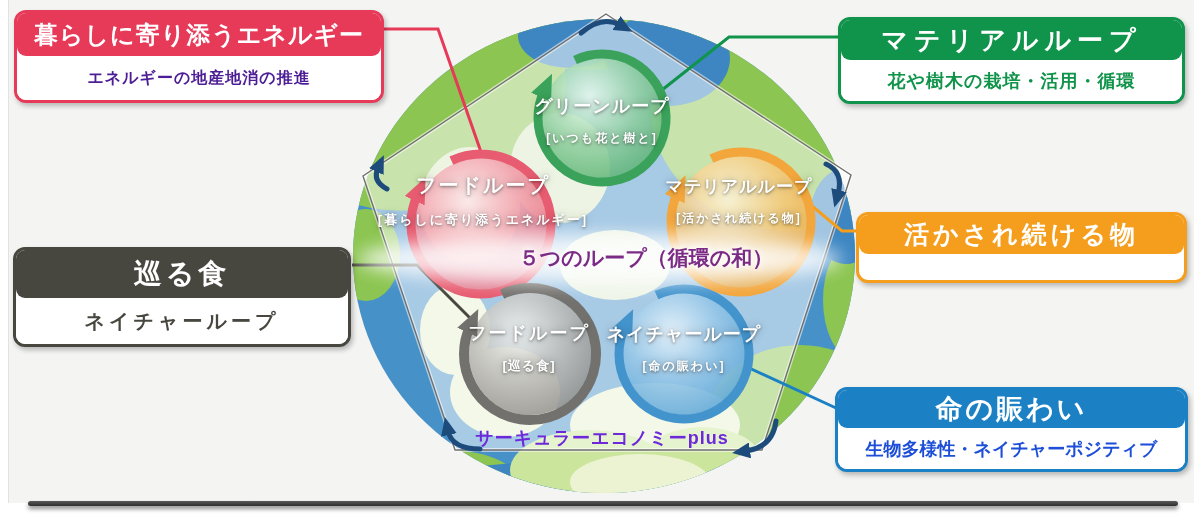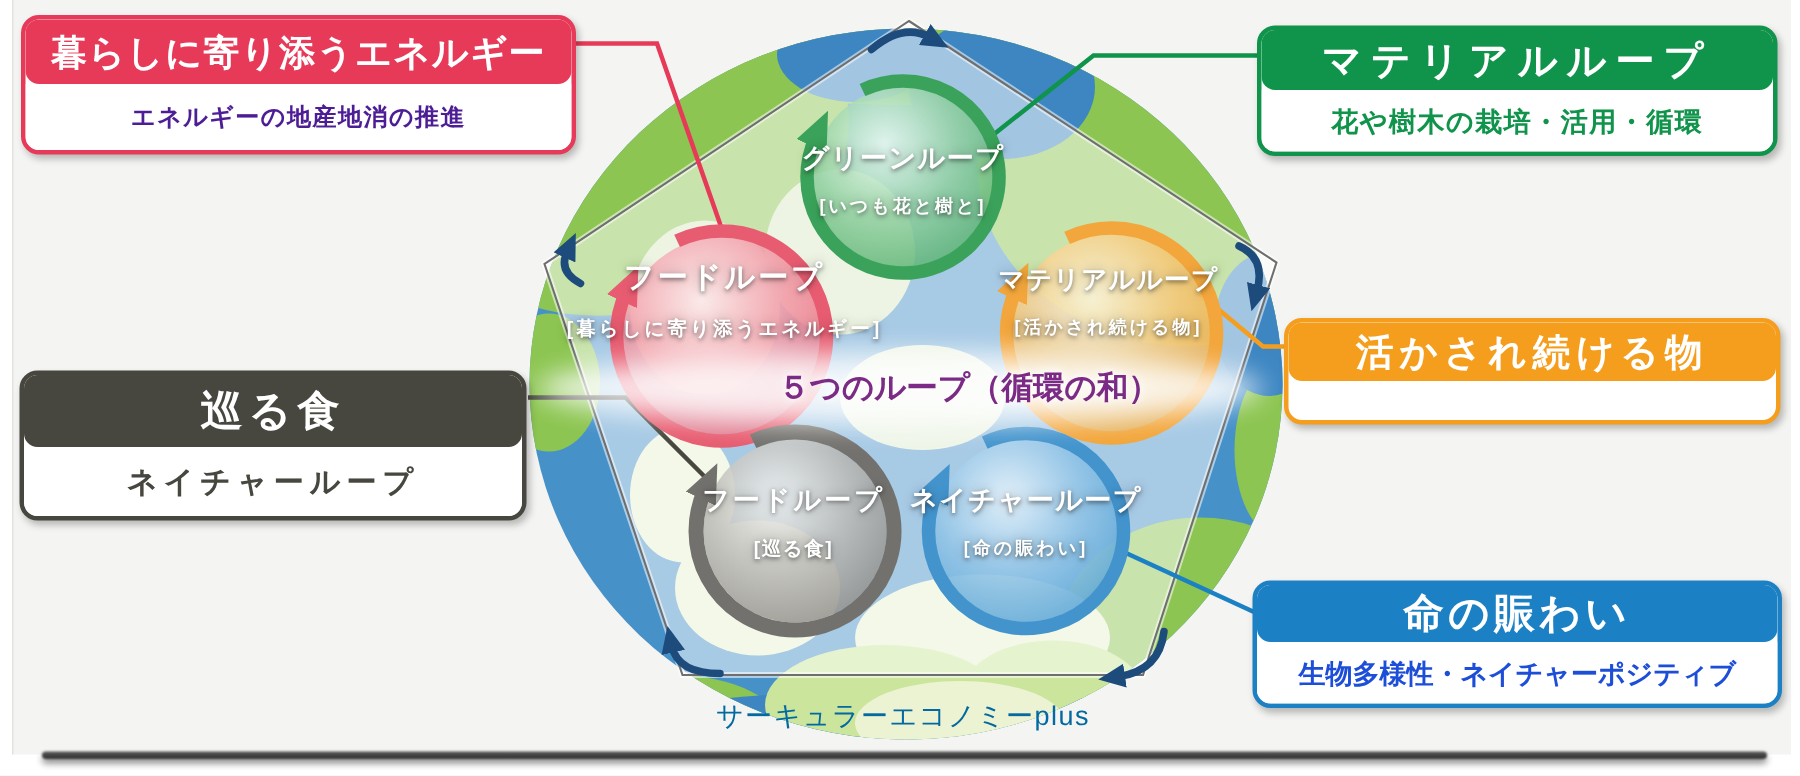--- a/index.html
+++ b/index.html
@@ -35,21 +35,21 @@
   #ll-food .loop-tag{font-size:13px;letter-spacing:1px}
 
   .center-label{
     position:absolute;left:600px;top:258px;transform:translate(-50%,-50%);
     font-size:21px;font-weight:bold;color:#7b2b85;white-space:nowrap;
     text-shadow:0 0 6px #ffffff,0 0 10px #ffffff;
     margin-left:46px;
   }
   .footer-label{
     position:absolute;left:602px;top:438px;transform:translate(-50%,-50%);
-    font-size:18px;font-weight:normal;color:#0369a1;letter-spacing:1px;white-space:nowrap;margin-top:39px;
+    font-size:18px;font-weight:bold;color:#6d28d9;letter-spacing:1px;white-space:nowrap;
   }
 
   
   .callout{
     position:absolute;box-sizing:border-box;background:#fff;
     border-radius:12px;overflow:hidden;
     box-shadow:2px 3px 5px rgba(0,0,0,.25);
   }
   .callout .hd{
     box-sizing:border-box;display:flex;align-items:center;justify-content:center;

